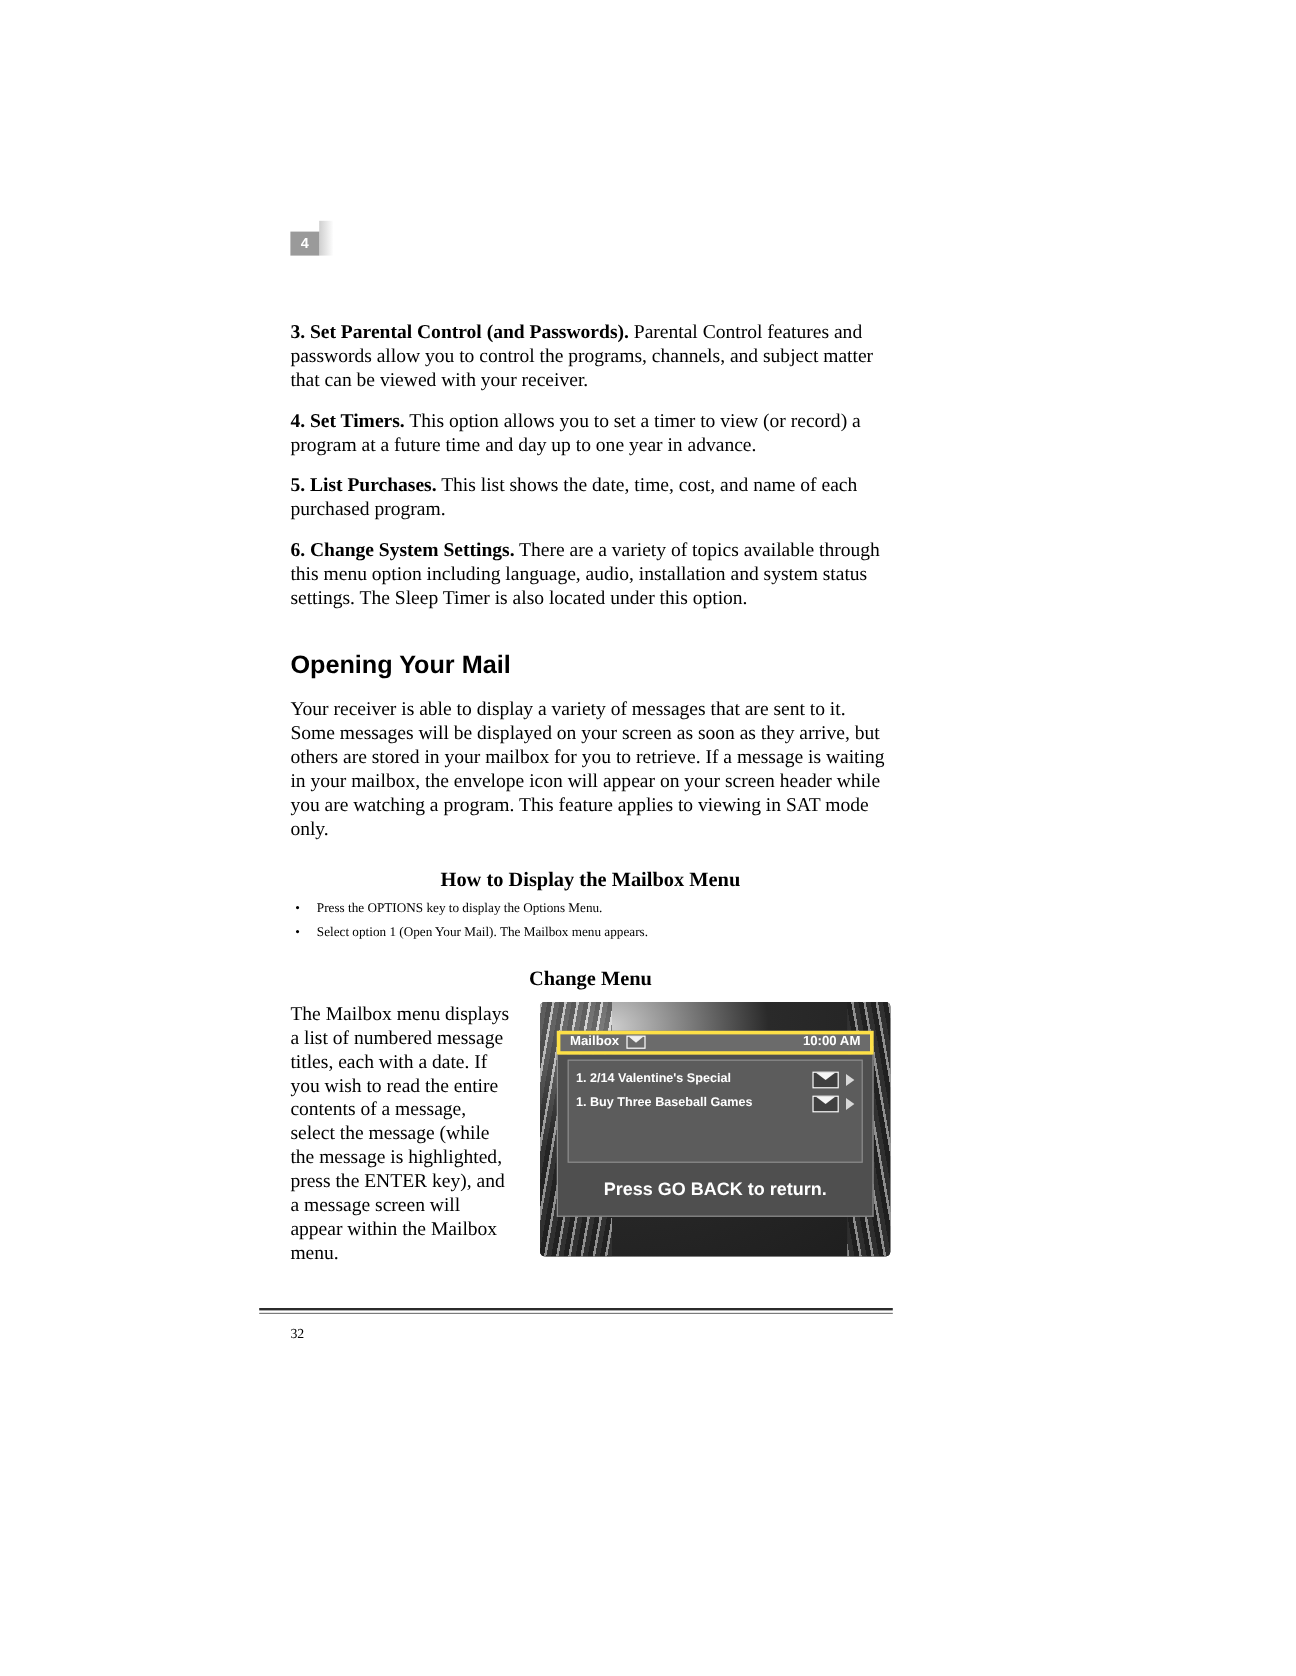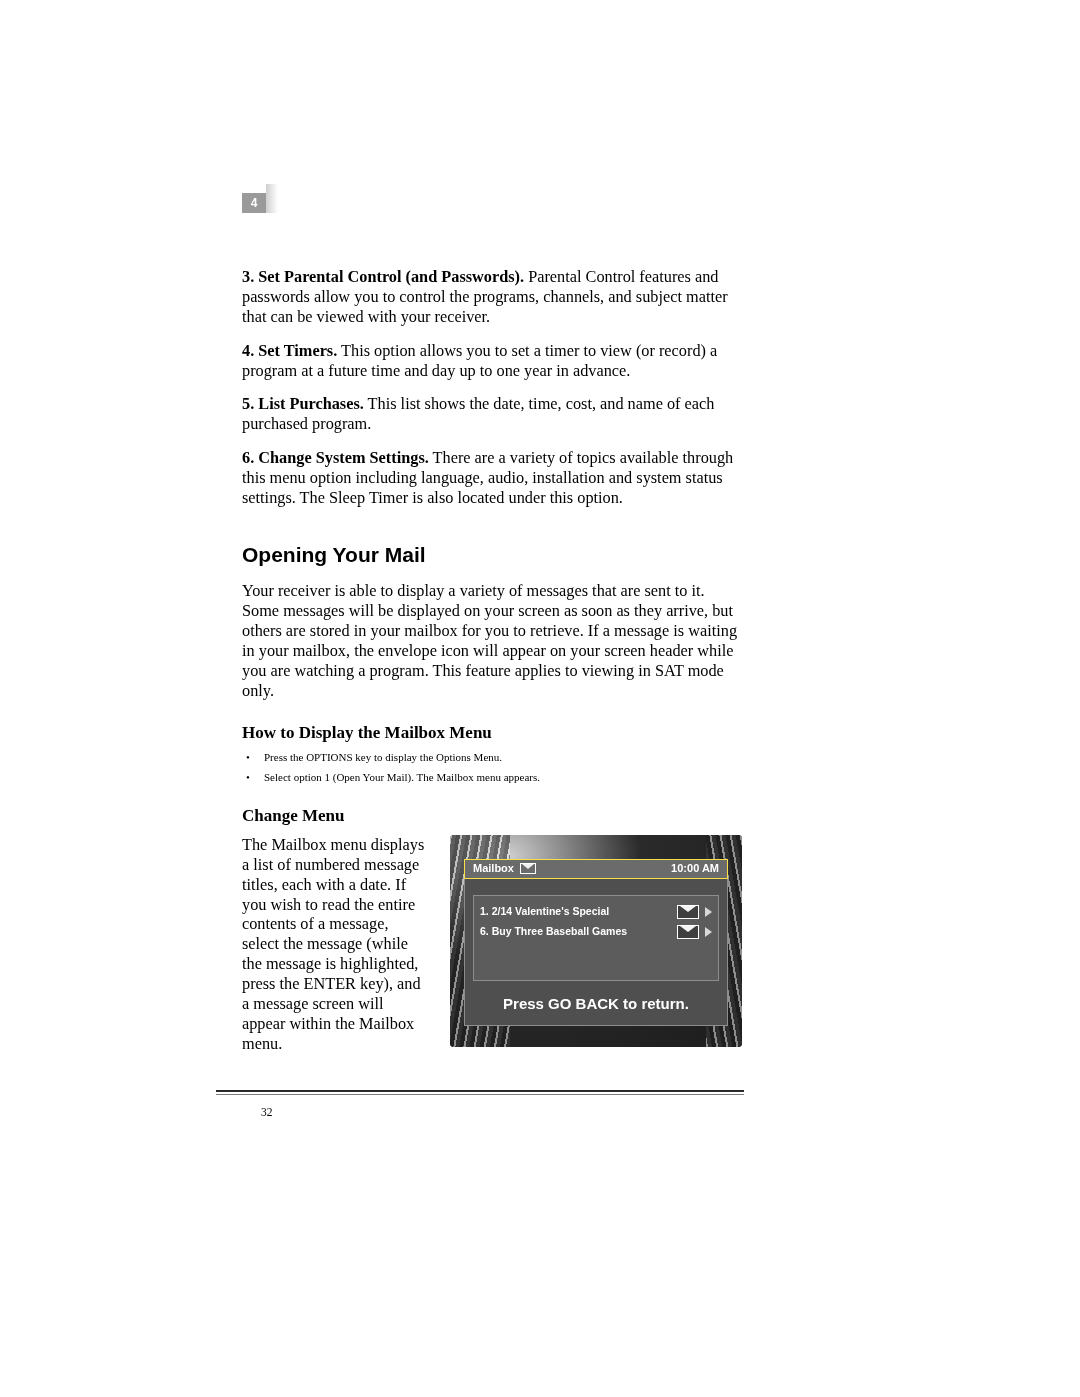--- a/index.html
+++ b/index.html
@@ -4,54 +4,54 @@
 <style>
   * { box-sizing: border-box; margin: 0; padding: 0; }
   html, body { width: 1080px; height: 1397px; background: #ffffff; font-family: "Times New Roman", Times, serif; color: #000; }
   .page { position: relative; width: 1080px; height: 1397px; }
   .chapter-tab { position: absolute; left: 242px; top: 193px; width: 24px; height: 20px; background: #9a9a9a; color: #fff; font-family: Arial, Helvetica, sans-serif; font-size: 12px; font-weight: bold; text-align: center; line-height: 20px; }
   .chapter-shadow { position: absolute; left: 266px; top: 184px; width: 12px; height: 29px; background: linear-gradient(90deg, #cfcfcf 0%, #ffffff 100%); }
   .body-block { position: absolute; left: 242px; top: 253px; width: 500px; font-size: 16.3px; line-height: 1.22; }
   .para { margin-bottom: 14px; margin-top: 14px; }
   .bold { font-weight: bold; }
   h2.section { font-family: Arial, Helvetica, sans-serif; font-weight: bold; font-size: 21px; margin-top: 34px; margin-bottom: 12px; }
-  h3.sub { font-family: "Times New Roman", Times, serif; font-weight: bold; font-size: 17px; margin-top: 22px; margin-bottom: 8px; }
+  h3.sub { font-family: "Times New Roman", Times, serif; font-weight: bold; font-size: 17px; margin-top: 22px; margin-bottom: 8px; text-align: center; }
   ul.bullets { list-style: none; padding-left: 22px; }
   ul.bullets li { position: relative; margin-bottom: 6px; font-size: 11px; }
   ul.bullets li::before { content: "•"; position: absolute; left: -18px; top: 0; }
   .two-col { display: flex; gap: 22px; align-items: flex-start; margin-top: 6px; }
   .col-text { width: 188px; font-size: 16.3px; line-height: 1.22; }
   .figure { width: 292px; }
   .tv-frame { width: 292px; height: 212px; background: #2b2b2b; border-radius: 4px; overflow: hidden; position: relative; }
   .tv-bg { position: absolute; inset: 0; background:
       linear-gradient(180deg, rgba(255,255,255,0) 0%, rgba(255,255,255,0) 100%),
       radial-gradient(ellipse at 20% 10%, #cfcfcf 0%, #2a2a2a 40%, #1d1d1d 100%);
   }
   .tv-trees-left { position:absolute; left:0; top:0; width:60px; height:212px;
     background: repeating-linear-gradient(100deg, #e8e8e8 0 2px, #3b3b3b 2px 6px, #1e1e1e 6px 10px); opacity:.55; }
   .tv-trees-right { position:absolute; right:0; top:0; width:36px; height:212px;
     background: repeating-linear-gradient(80deg, #e8e8e8 0 2px, #3b3b3b 2px 6px, #1e1e1e 6px 10px); opacity:.55; }
   .osd { position: absolute; left: 14px; right: 14px; top: 24px; bottom: 14px; }
-  .osd-header { height: 20px; background: #6b6b6b; display:flex; align-items:center; justify-content:space-between; padding:0 8px; font-family: Arial, Helvetica, sans-serif; font-size: 11px; font-weight: bold; color:#fff; border:1px solid #fde047;gap:10px; }
+  .osd-header { height: 20px; background: #6b6b6b; display:flex; align-items:center; justify-content:space-between; padding:0 8px; font-family: Arial, Helvetica, sans-serif; font-size: 11px; font-weight: bold; color:#fff; border:3px solid #fde047;gap:10px; }
   .osd-header .left { display:flex; align-items:center; gap:6px; }
   .env-ico { width:16px; height:11px; border:1.2px solid #fff; position:relative; }
   .env-ico::before { content:""; position:absolute; left:0; right:0; top:0; height:0; border-left:8px solid transparent; border-right:8px solid transparent; border-top:6px solid #fff; transform: translateY(-1px); opacity:.0; }
   .env-ico::after { content:""; position:absolute; left:1px; right:1px; top:0; height:0; border-left:6.5px solid transparent; border-right:6.5px solid transparent; border-top:5px solid #fff; opacity:.9; }
-  .osd-body { background:#4f4f4f; border:1px solid #8d8d8d; border-top:none; padding:16px 8px 12px 8px; }
+  .osd-body { background:#4f4f4f; border:1px solid #8d8d8d; border-top:none; padding:4px 8px 12px 8px; }
   .osd-list { background:#5c5c5c; border:1px solid #8d8d8d; height:86px; padding:6px 6px; }
   .osd-row { display:flex; align-items:center; justify-content:space-between; height:20px; font-family: Arial, Helvetica, sans-serif; font-size:10.5px; font-weight:bold; color:#fff; }
   .osd-row .ico-wrap { display:flex; align-items:center; gap:6px; }
   .env-boxed { width:22px; height:14px; border:1.5px solid #fff; background:#3f3f3f; position:relative; }
   .env-boxed::after { content:""; position:absolute; left:2px; right:2px; top:0; height:0; border-left:8px solid transparent; border-right:8px solid transparent; border-top:6px solid #fff; opacity:.95; }
   .tri-right { width:0; height:0; border-top:5px solid transparent; border-bottom:5px solid transparent; border-left:7px solid #d8d8d8; }
   .osd-footer { margin-top:14px; text-align:center; font-family: Arial, Helvetica, sans-serif; font-size:15px; color:#fff; font-weight:bold; }
   .footer-rule { position:absolute; left:216px; top:1090px; width:528px; height:10px; }
   .footer-rule .thick { height:2.2px; background:#2b2b2b; }
   .footer-rule .thin { height:1px; background:#7b7b7b; margin-top:2px; }
-  .page-num { position:absolute; left:242px; top:1106px; font-size:11.5px; font-family: "Times New Roman", Times, serif; margin-left: 19px; }
+  .page-num { position:absolute; left:242px; top:1106px; font-size:11.5px; font-family: "Times New Roman", Times, serif; }
 </style>
 </head>
 <body>
 
 <div class="page">
 
   <div class="chapter-shadow"></div>
   <div class="chapter-tab">4</div>
 
   <div class="body-block">
@@ -103,21 +103,21 @@
             <div class="osd-body">
               <div class="osd-list">
                 <div class="osd-row">
                   <span>1. 2/14 Valentine's Special</span>
                   <span class="ico-wrap">
                     <span class="env-boxed"></span>
                     <span class="tri-right"></span>
                   </span>
                 </div>
                 <div class="osd-row">
-                  <span>6. Buy Three Baseball Games</span>
+                  <span>1. Buy Three Baseball Games</span>
                   <span class="ico-wrap">
                     <span class="env-boxed"></span>
                     <span class="tri-right"></span>
                   </span>
                 </div>
               </div>
               <div class="osd-footer">Press GO BACK to return.</div>
             </div>
           </div>
         </div>

